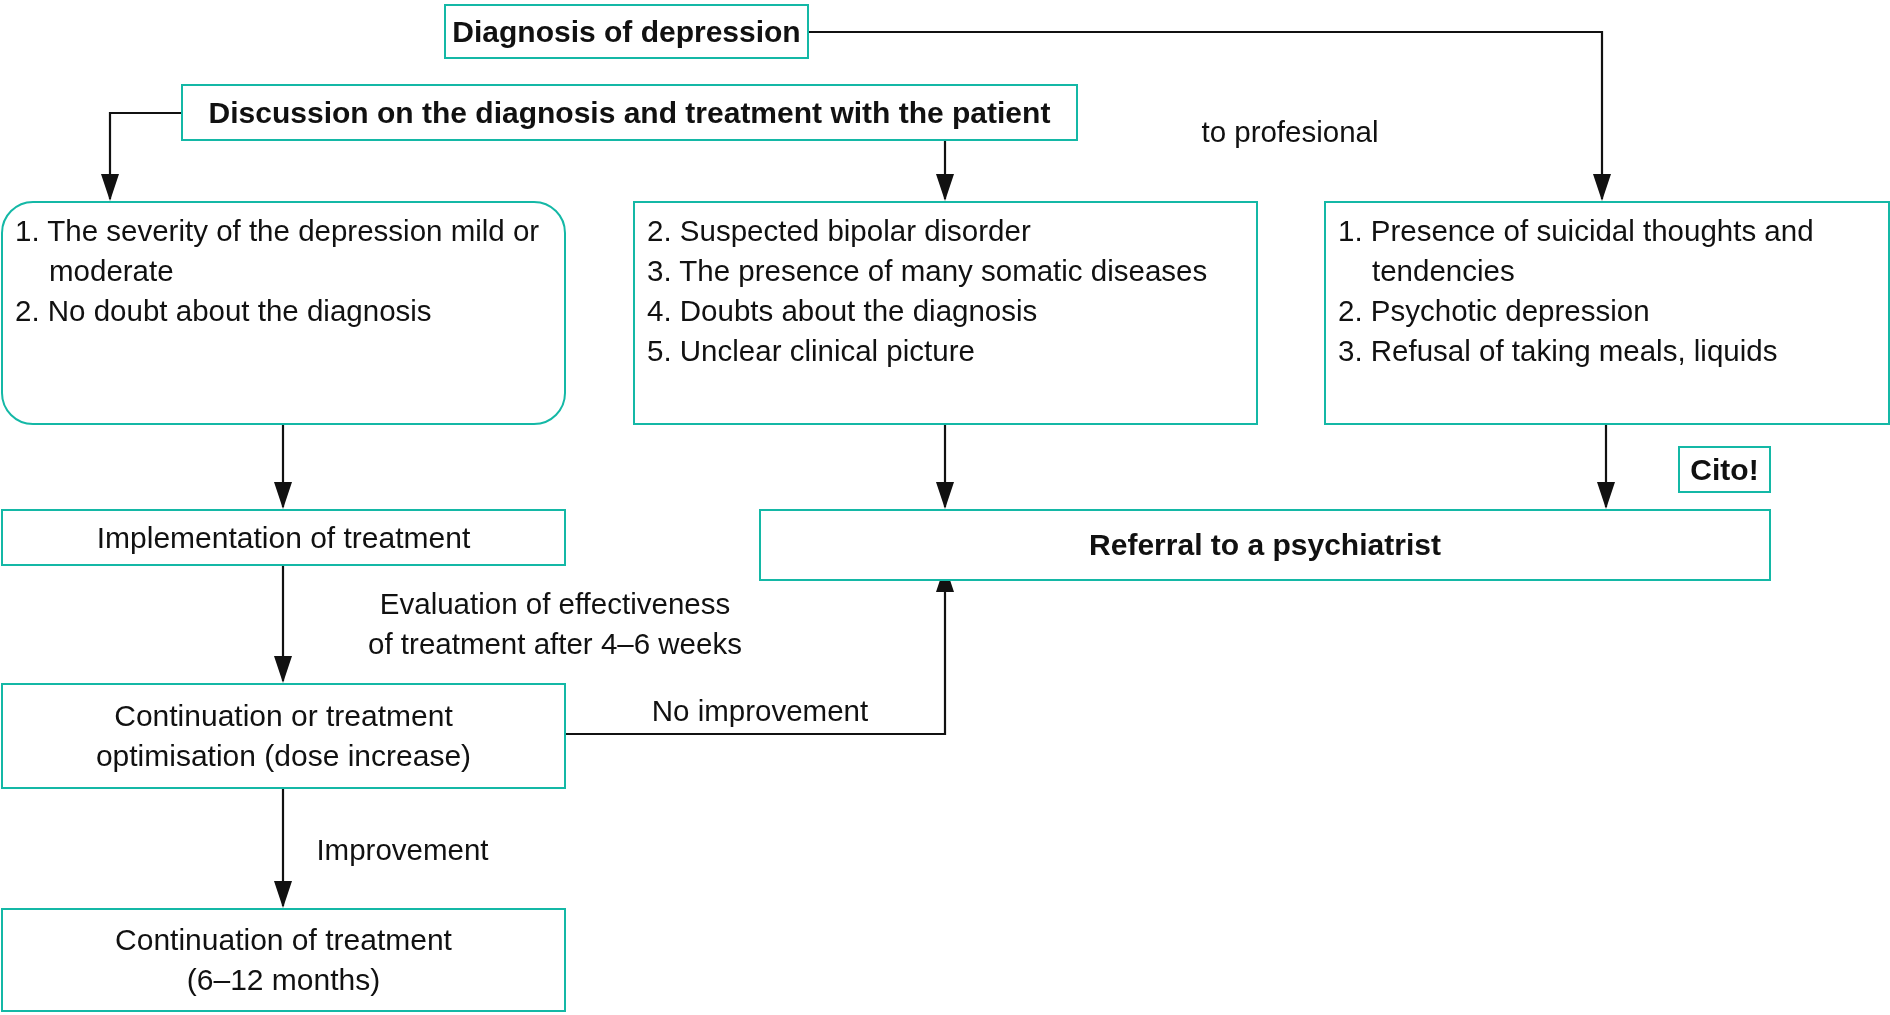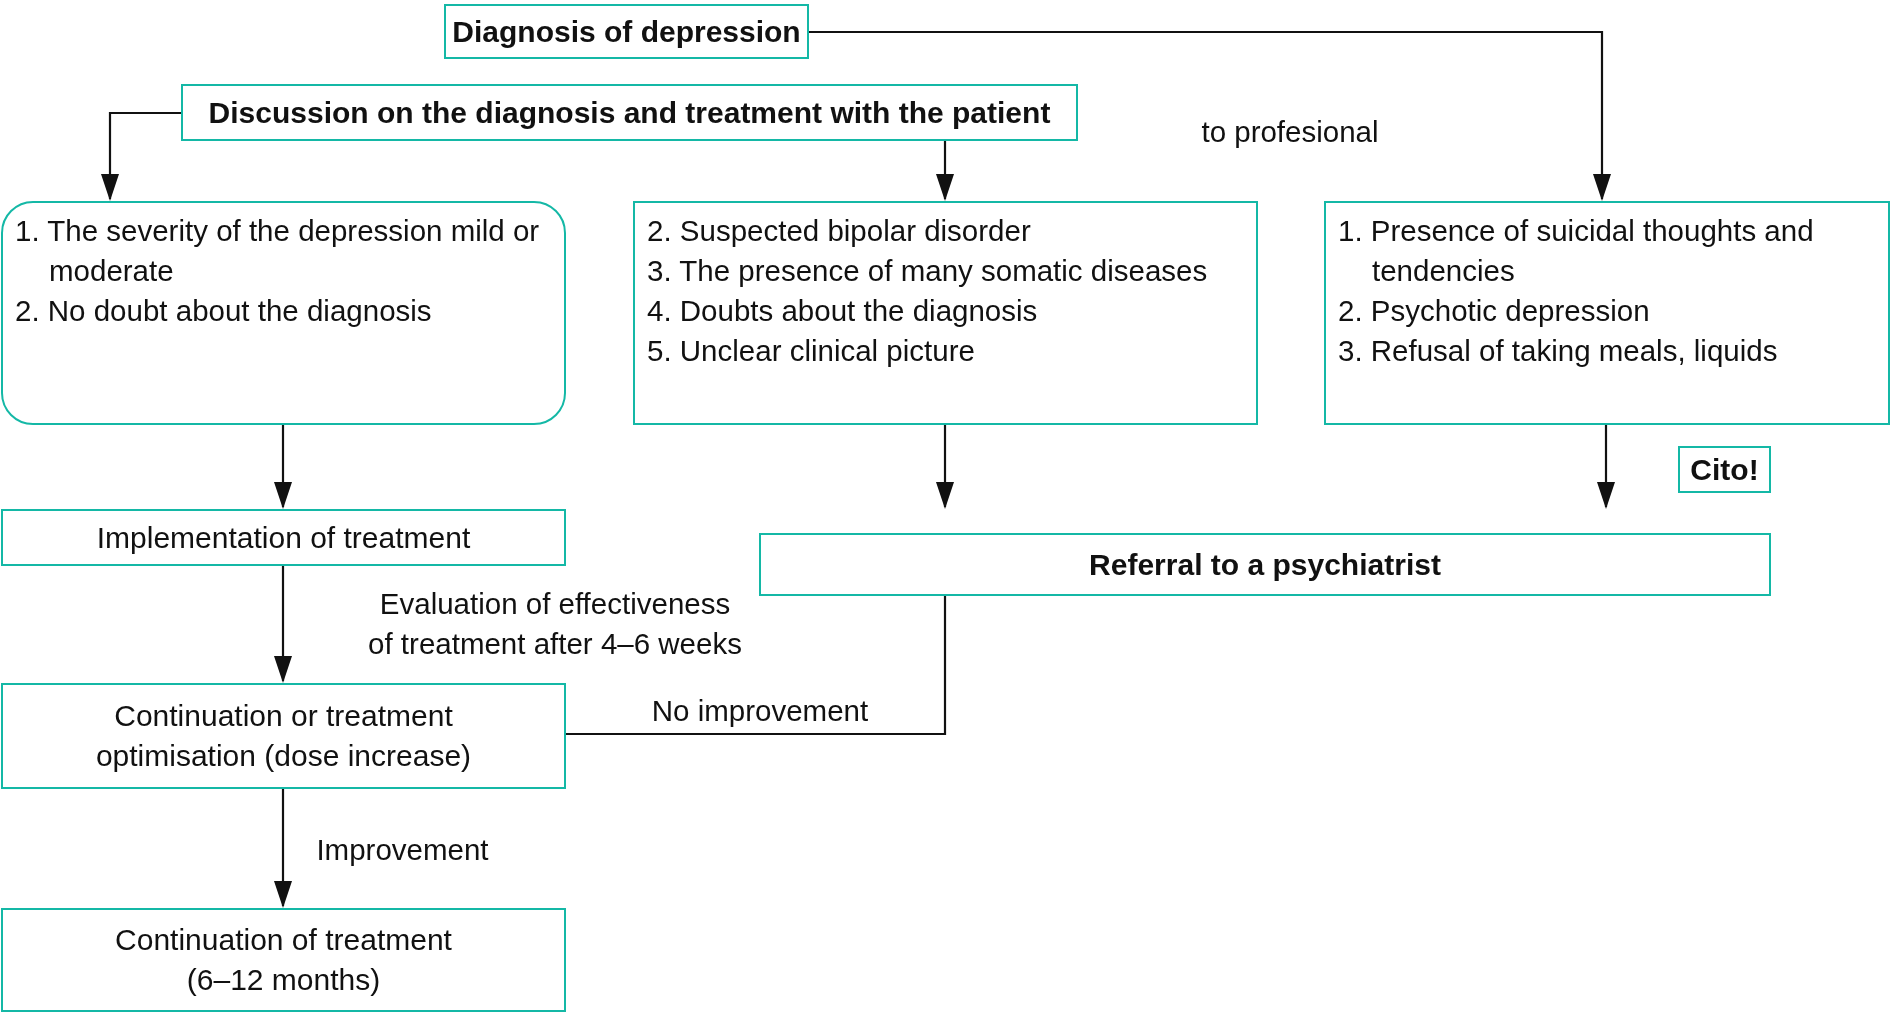--- a/index.html
+++ b/index.html
@@ -77,21 +77,21 @@
 <div class="box list" style="left:1324px; top:201px; width:566px; height:224px;">
   <div class="item" style="padding-right:60px;">1. Presence of suicidal thoughts and tendencies</div>
   <div class="item">2. Psychotic depression</div>
   <div class="item">3. Refusal of taking meals, liquids</div>
 </div>
 
 <div class="box center t" style="left:1px; top:509px; width:565px; height:57px;">
   <span>Implementation of treatment</span>
 </div>
 
-<div class="box center bold t" style="left:759px; top:509px; width:1012px; height:63px;margin-top:24px;">
+<div class="box center bold t" style="left:759px; top:509px; width:1012px; height:72px;">
   <span>Referral to a psychiatrist</span>
 </div>
 
 <div class="box center bold t" style="left:1678px; top:446px; width:93px; height:47px;">
   <span>Cito!</span>
 </div>
 
 <div class="box center t" style="left:1px; top:683px; width:565px; height:106px; flex-direction:column;">
   <span>Continuation or treatment</span>
   <span>optimisation (dose increase)</span>

